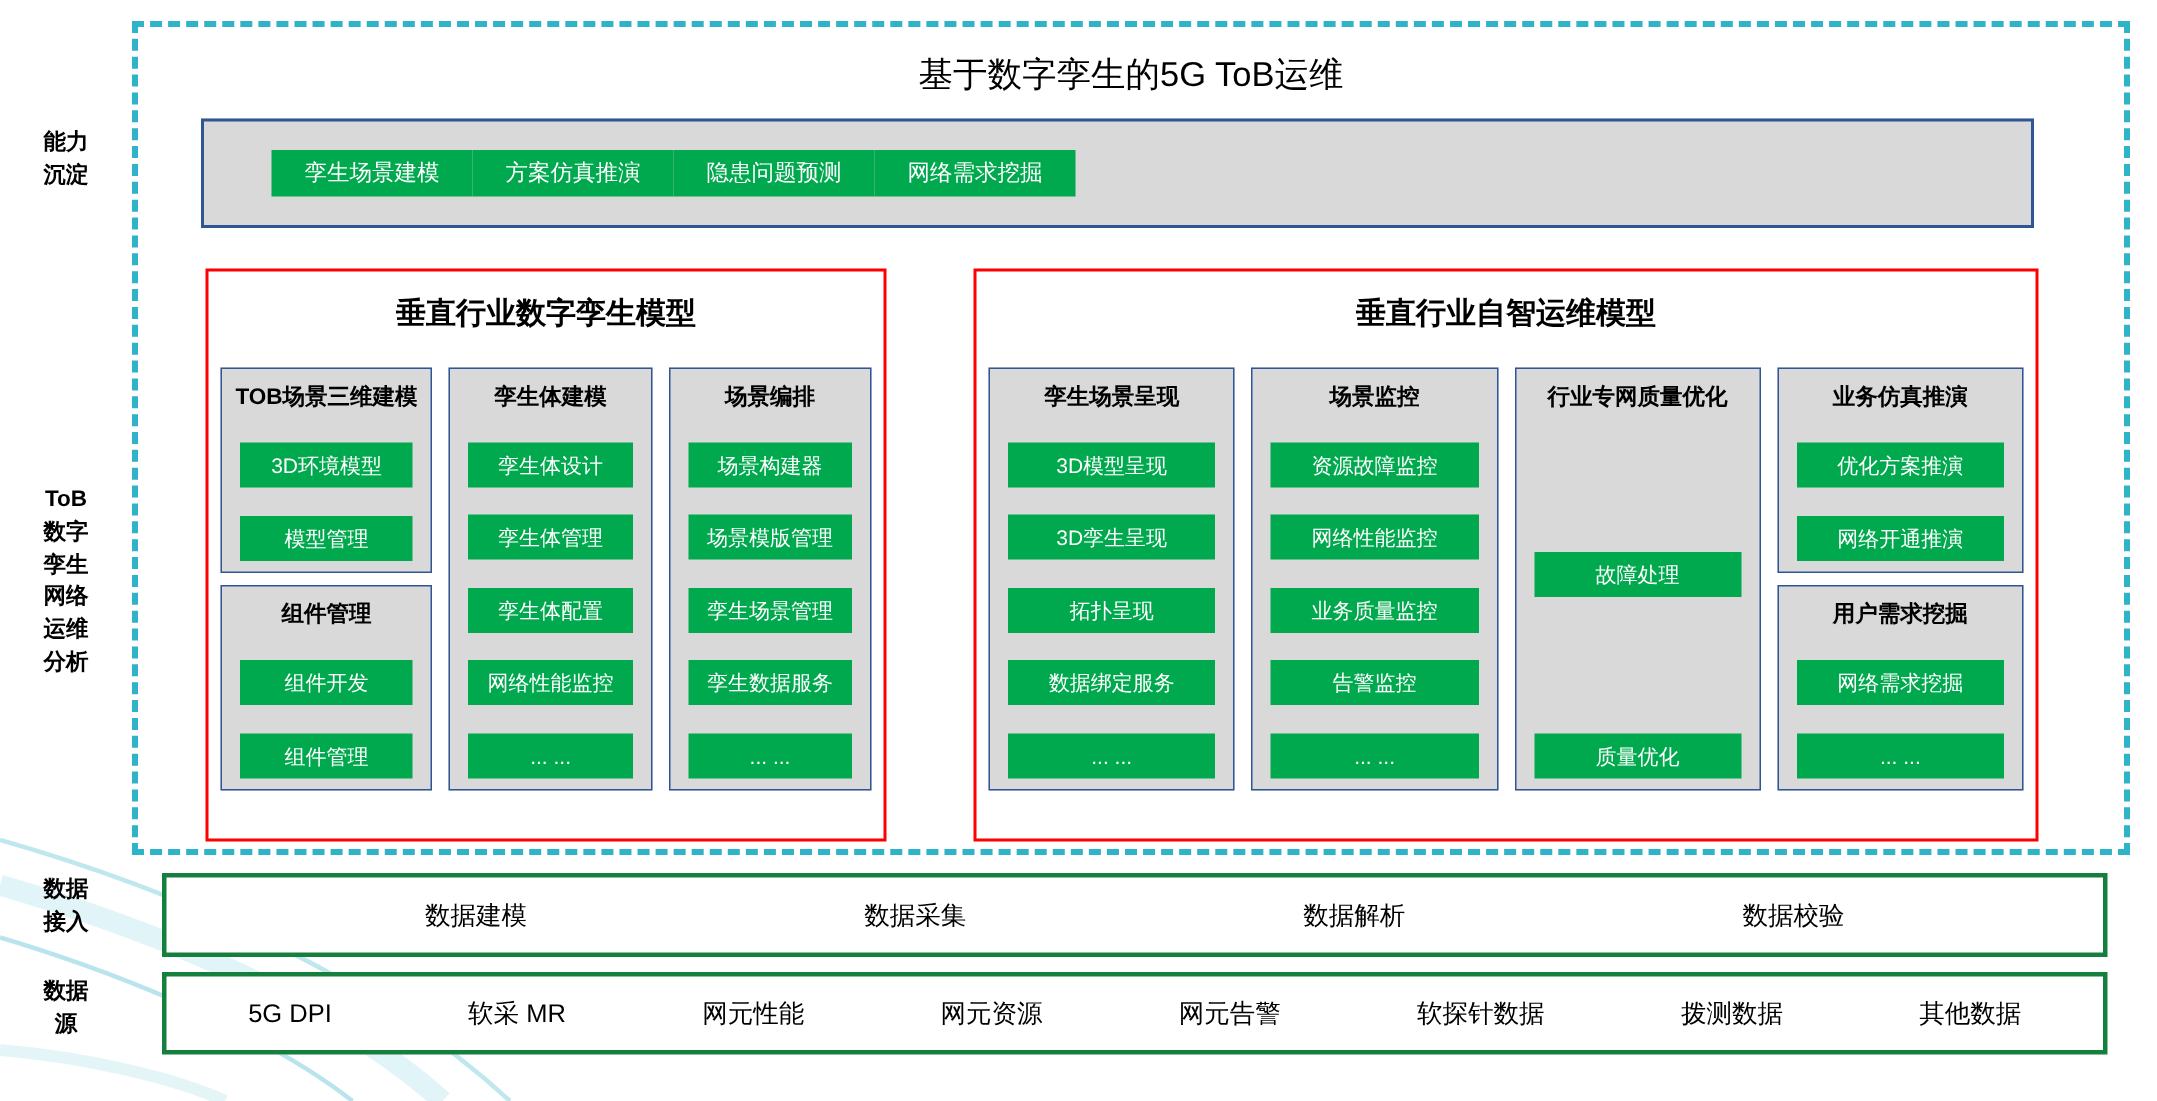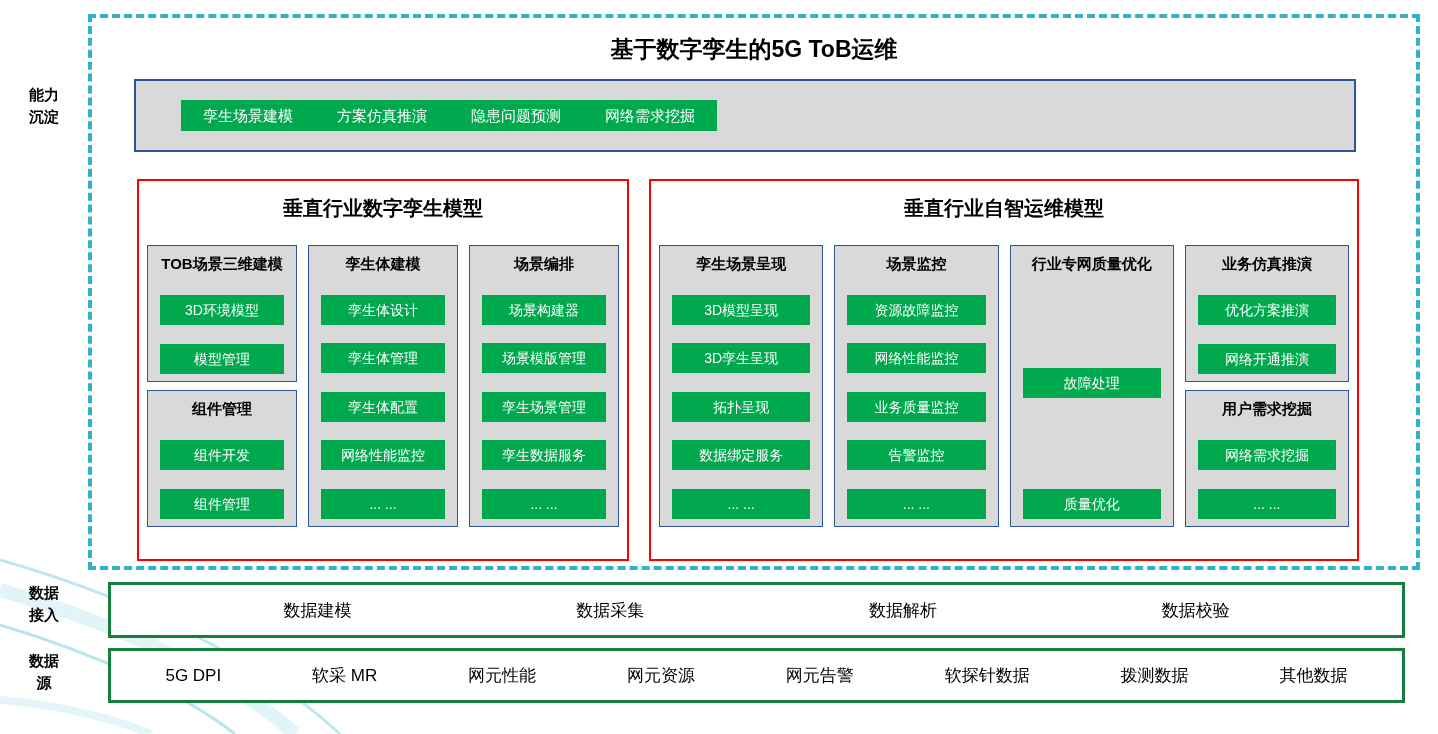--- a/index.html
+++ b/index.html
@@ -25,41 +25,41 @@
   .lbl-access{top:582px;}
   .lbl-source{top:650px;}
 
   
   .dashed-frame{
     position:absolute;left:88px;top:14px;width:1332px;height:556px;
     border:4px dashed #2fb3c8;box-sizing:border-box;background:transparent;
   }
   .diagram-title{
     position:absolute;top:16px;left:0;right:0;
-    text-align:center;font-size:23px;font-weight:bold;
+    text-align:center;font-size:23px;font-weight:normal;
   }
 
   
   .cap-bar{
     position:absolute;left:42px;top:61px;width:1222px;height:73px;
     background:#d9d9d9;border:2px solid #2f5597;box-sizing:border-box;
     display:flex;align-items:center;padding-left:45px;
   }
   .green-btn{
     background:#00a84e;color:#fff;text-align:center;
     font-size:15px;line-height:31px;height:31px;padding:0 22px;
     white-space:nowrap;
   }
 
   
   .red-panel{
     position:absolute;top:161px;height:382px;
     border:2px solid #ff0000;box-sizing:border-box;background:#fff;
   }
-  .panel-left{left:45px;width:492px;}
+  .panel-left{left:45px;width:454px;}
   .panel-right{left:557px;width:710px;}
   .panel-title{
     position:absolute;top:14px;left:0;right:0;
     text-align:center;font-size:20px;font-weight:bold;
   }
   .cols{
     position:absolute;left:8px;right:8px;top:64px;bottom:32px;
     display:flex;gap:11px;
   }
   .col{flex:1;display:flex;flex-direction:column;gap:8px;}
@@ -93,20 +93,26 @@
 
   <svg class="waves" width="1438" height="734" viewBox="0 0 1438 734">
     <path d="M 0 560 C 140 600, 260 660, 340 734" fill="none" stroke="#bfe7ee" stroke-width="3"></path>
     <path d="M 0 590 C 120 625, 230 675, 295 734" fill="none" stroke="#cdeef3" stroke-width="14" opacity="0.6"></path>
     <path d="M 0 625 C 100 655, 185 695, 235 734" fill="none" stroke="#a9dde8" stroke-width="3" opacity="0.8"></path>
     <path d="M 0 700 C 60 705, 120 720, 150 734" fill="none" stroke="#d8f1f5" stroke-width="8" opacity="0.7"></path>
   </svg>
 
   <div class="side-label lbl-capability">能力
 沉淀</div>
+  <div class="side-label lbl-analysis">ToB
+数字
+孪生
+网络
+运维
+分析</div>
   <div class="side-label lbl-access">数据
 接入</div>
   <div class="side-label lbl-source">数据
 源</div>
 
   <div class="dashed-frame layer">
 
     <div class="diagram-title">基于数字孪生的5G ToB运维</div>
 
     <div class="cap-bar">

